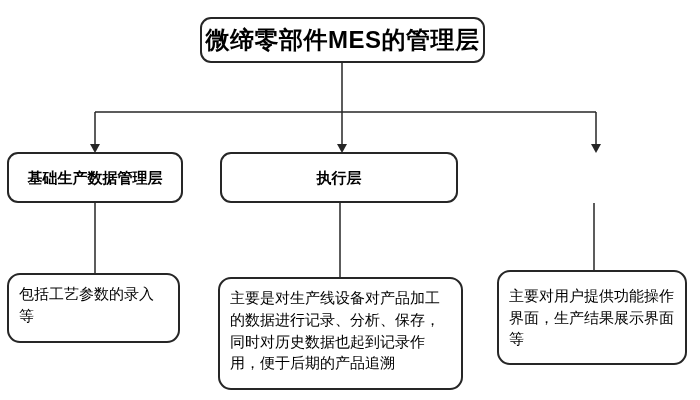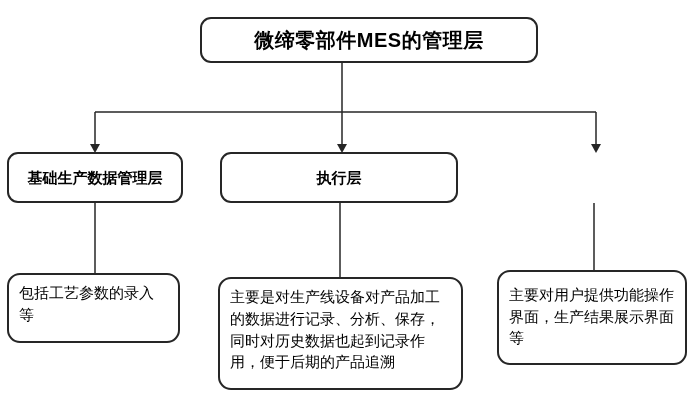--- a/index.html
+++ b/index.html
@@ -30,22 +30,22 @@
     border-radius: 11px;
     color: #000000;
     display: flex;
     align-items: center;
     justify-content: center;
     text-align: center;
     line-height: 1.3;
   }
   .node.title-node {
     left: 200px; top: 17px;
-    width: 338px; height: 46px;
-    font-size: 20px;
+    width: 285px; height: 46px;
+    font-size: 24px;
     font-weight: bold;
     letter-spacing: 0.5px;
   }
   .node.layer-node {
     top: 152px;
     height: 51px;
     font-size: 15px;
     font-weight: bold;
   }
   .node.layer-left  { left: 7px;   width: 176px; }
@@ -53,21 +53,20 @@
   .node.layer-right { left: 505px; width: 183px; }
   .node.desc-node {
     font-size: 15px;
     font-weight: normal;
     align-items: flex-start;
     justify-content: flex-start;
     text-align: left;
     padding: 8px 10px;
     line-height: 1.45;
     border-radius: 13px;
-    font-family: Liberation Serif, serif;
   }
   .node.desc-left  { left: 7px;   top: 273px; width: 173px; height: 70px;  }
   .node.desc-mid   { left: 218px; top: 277px; width: 245px; height: 113px; }
   .node.desc-right { left: 497px; top: 270px; width: 190px; height: 95px; align-items: center;  }
   .line {
     stroke: #262626;
     stroke-width: 1.5;
     fill: none;
   }
   .arrowhead {

